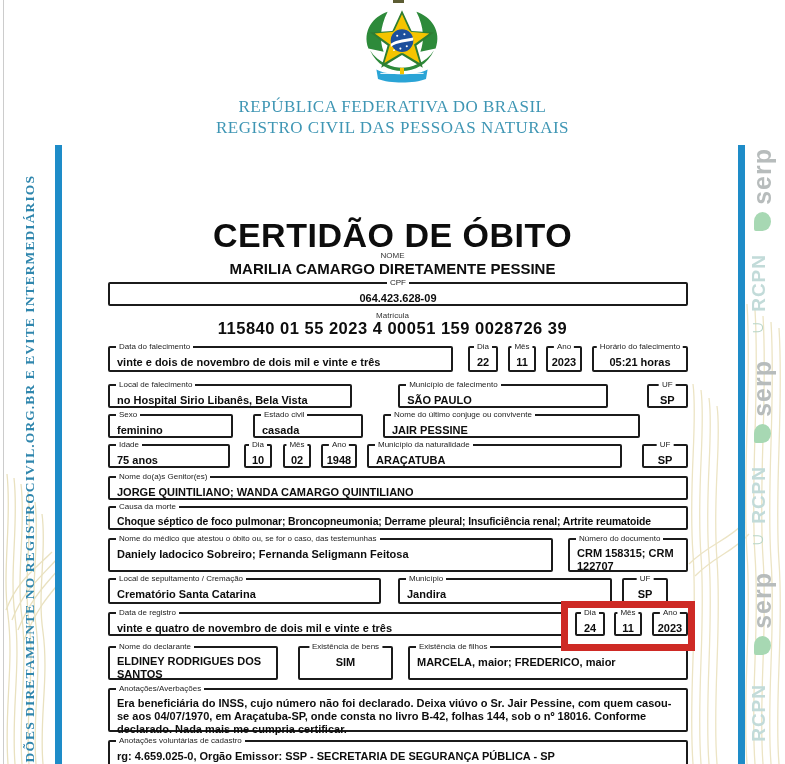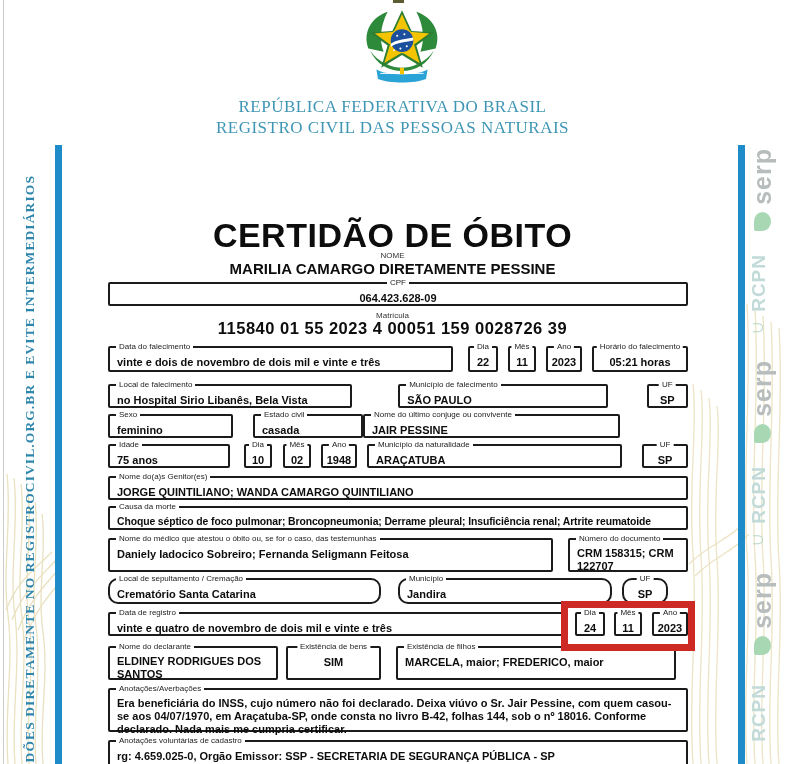--- a/index.html
+++ b/index.html
@@ -61,21 +61,21 @@
 
   .cpf-box { position:absolute; left:0; top:282px; width:580px; height:24px; }
 
   .r1 { top:346px; } .r1 .fbox { height:26px; }
   .r2 { top:384px;gap:29px; } .r2 .fbox { height:24px; }
   .r3 { top:414px; } .r3 .fbox { height:24px; }
   .r4 { top:444px; } .r4 .fbox { height:24px; }
   .r5 { top:476px; } .r5 .fbox { height:24px; }
   .r6 { top:506px; } .r6 .fbox { height:24px; }
   .r7 { top:538px; } .r7 .fbox { height:34px; }
-  .r8 { top:578px; } .r8 .fbox { height:26px;border-radius:10px; }
+  .r8 { top:578px; } .r8 .fbox { height:26px; }
   .r9 { top:612px; } .r9 .fbox { height:24px; }
   .r10 { top:646px; } .r10 .fbox { height:34px; }
   .r11 { top:688px; } .r11 .fbox { height:44px; }
   .r12 { top:740px; } .r12 .fbox { height:26px; }
 
   .red-box { position:absolute; left:561px; top:601px; width:134px; height:50px;
     border:7px solid #ce2a25; z-index:4; }
 </style>
 </head>
 <body>
@@ -217,21 +217,21 @@
 
     <div class="row r3">
       <div class="fbox" style="width:125px">
         <span class="lbl">Sexo</span>
         <div class="val">feminino</div>
       </div>
       <div class="fbox" style="width:110px;margin-left:20px">
         <span class="lbl">Estado civil</span>
         <div class="val">casada</div>
       </div>
-      <div class="fbox" style="width:257px;">
+      <div class="fbox" style="width:257px;margin-left:20px">
         <span class="lbl">Nome do último conjuge ou convivente</span>
         <div class="val">JAIR PESSINE</div>
       </div>
     </div>
 
     <div class="row r4">
       <div class="fbox" style="width:122px">
         <span class="lbl">Idade</span>
         <div class="val">75 anos</div>
       </div>
@@ -314,21 +314,21 @@
         <span class="lbl">Ano</span>
         <div class="val">2023</div>
       </div>
     </div>
 
     <div class="row r10">
       <div class="fbox" style="width:170px">
         <span class="lbl">Nome do declarante</span>
         <div class="val multi">ELDINEY RODRIGUES DOS SANTOS</div>
       </div>
-      <div class="fbox center" style="width:95px;margin-left:8px">
+      <div class="fbox center" style="width:95px;margin-left:20px">
         <span class="lbl">Existência de bens</span>
         <div class="val">SIM</div>
       </div>
       <div class="fbox" style="width:280px;margin-left:15px">
         <span class="lbl">Existência de filhos</span>
         <div class="val">MARCELA, maior; FREDERICO, maior</div>
       </div>
     </div>
 
     <div class="row r11">

